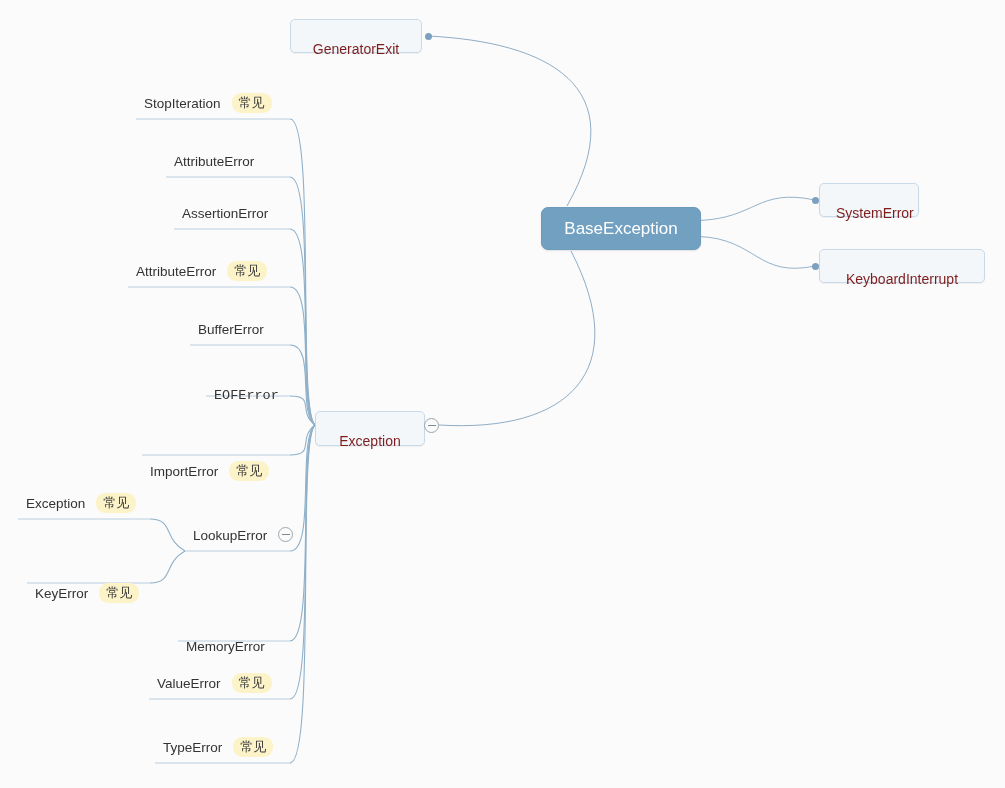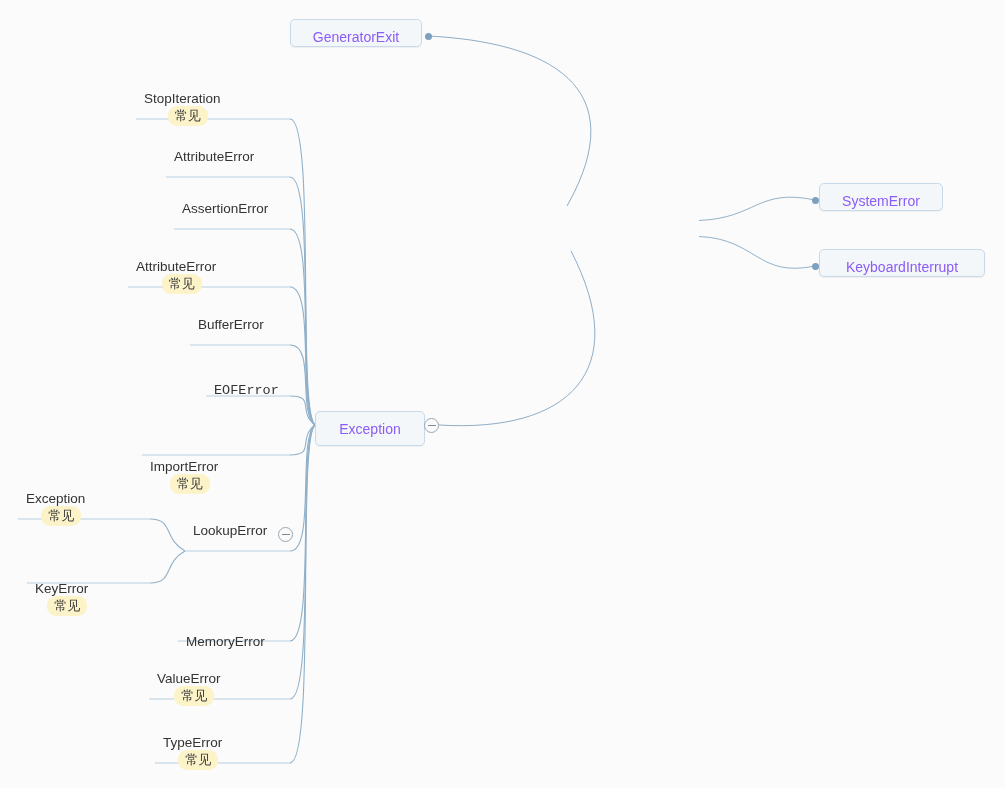--- a/index.html
+++ b/index.html
@@ -39,36 +39,35 @@
     height: 42px;
     line-height: 41px;
     text-align: center;
     box-shadow: 0 1px 2px rgba(0,0,0,0.10);
   }
   
   .node-box {
     background: #f4f7fa;
     border: 1px solid #c8daea;
     border-radius: 5px;
-    color: #8b5cf6;
+    color: #7f1d1d;
     font-size: 14px;
-    padding: 4px 16px;
+    padding: 16px 16px;
     height: 28px;
     line-height: 27px;
     text-align: center;
     box-shadow: 0 1px 1px rgba(0,0,0,0.05);
   }
   
   .node-leaf {
     display: flex;
     align-items: center;
     height: 24px;
     font-size: 13.5px;
     color: #333333;
-    flex-direction: column;
   }
   .leaf-label {
     color: #333333;
   }
   .badge {
     display: inline-block;
     margin-left: 11px;
     background: #fcf3c8;
     color: #3a3a3a;
     font-size: 13px;
@@ -138,23 +137,24 @@
         <path d="M 290 699 C 316 699, 297 439, 315 425" stroke-width="1.1" stroke="#8fb0c9"></path>
         <path d="M 155 763 L 290 763" stroke-width="1" stroke="#b9cede"></path>
         <path d="M 290 763 C 316 763, 297 439, 315 425" stroke-width="1.1" stroke="#8fb0c9"></path>
         <path d="M 18 519 L 150 519" stroke-width="1" stroke="#b9cede"></path>
         <path d="M 150 519 C 174 519, 163 539, 185 551" stroke-width="1.1" stroke="#8fb0c9"></path>
         <path d="M 27 583 L 150 583" stroke-width="1" stroke="#b9cede"></path>
         <path d="M 150 583 C 174 583, 163 563, 185 551" stroke-width="1.1" stroke="#8fb0c9"></path>
       </g>
   </svg>
 
+  <div class="node node-root" id="root-node" style="left: 541px; top: 207px; width: 160px; height: 43px; line-height: 41px;">BaseException</div>
 
   <div id="right-nodes">
-      <div class="node node-box" style="left: 819px; top: 183px; width: 124px; height: 28px; line-height: 26px;">SystemError</div>
+      <div class="node node-box" style="left: 819px; top: 183px; width: 100px; height: 28px; line-height: 26px;">SystemError</div>
       <div class="dot" style="left: 812px; top: 197px;"></div>
       <div class="node node-box" style="left: 819px; top: 249px; width: 166px; height: 28px; line-height: 26px;">KeyboardInterrupt</div>
       <div class="dot" style="left: 812px; top: 263px;"></div>
     </div>
 
   <div id="top-node">
       <div class="node node-box" style="left: 290px; top: 19px; width: 132px; height: 28px; line-height: 26px;">GeneratorExit</div>
       <div class="dot" style="left: 425px; top: 33px;"></div>
     </div>
 

